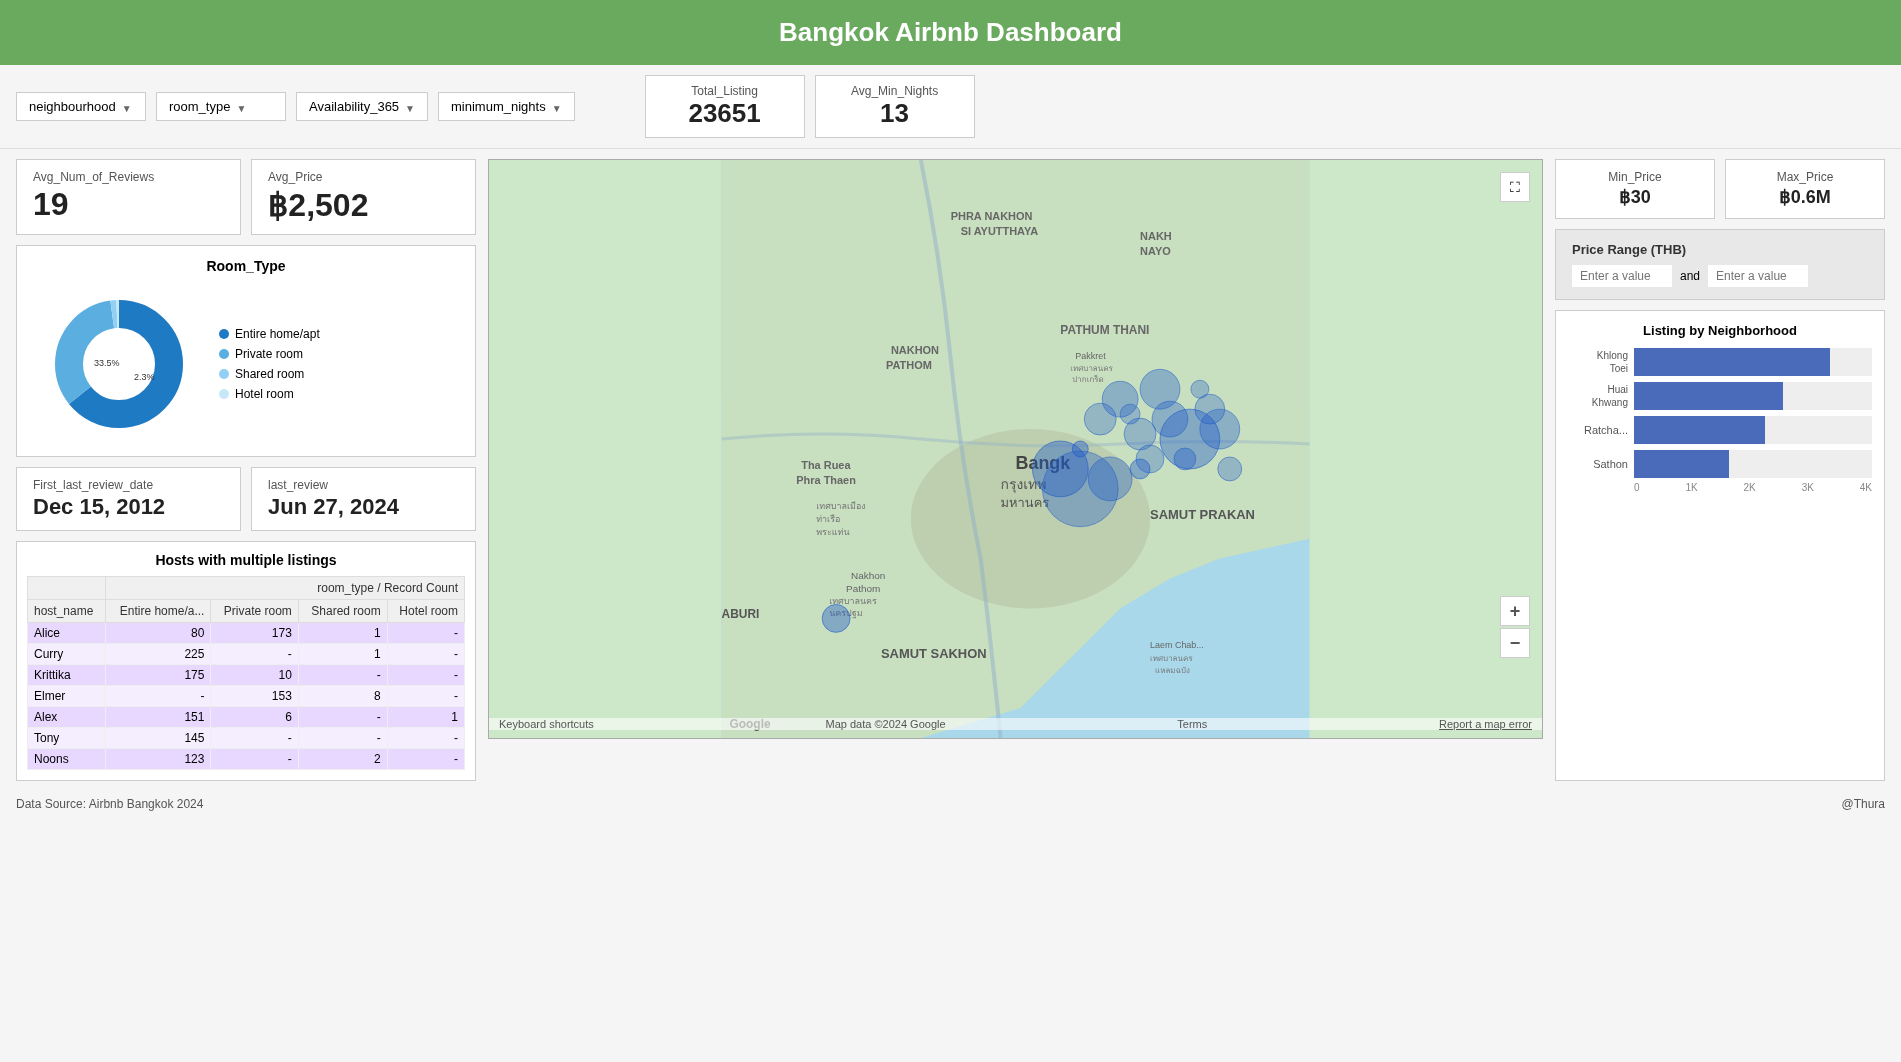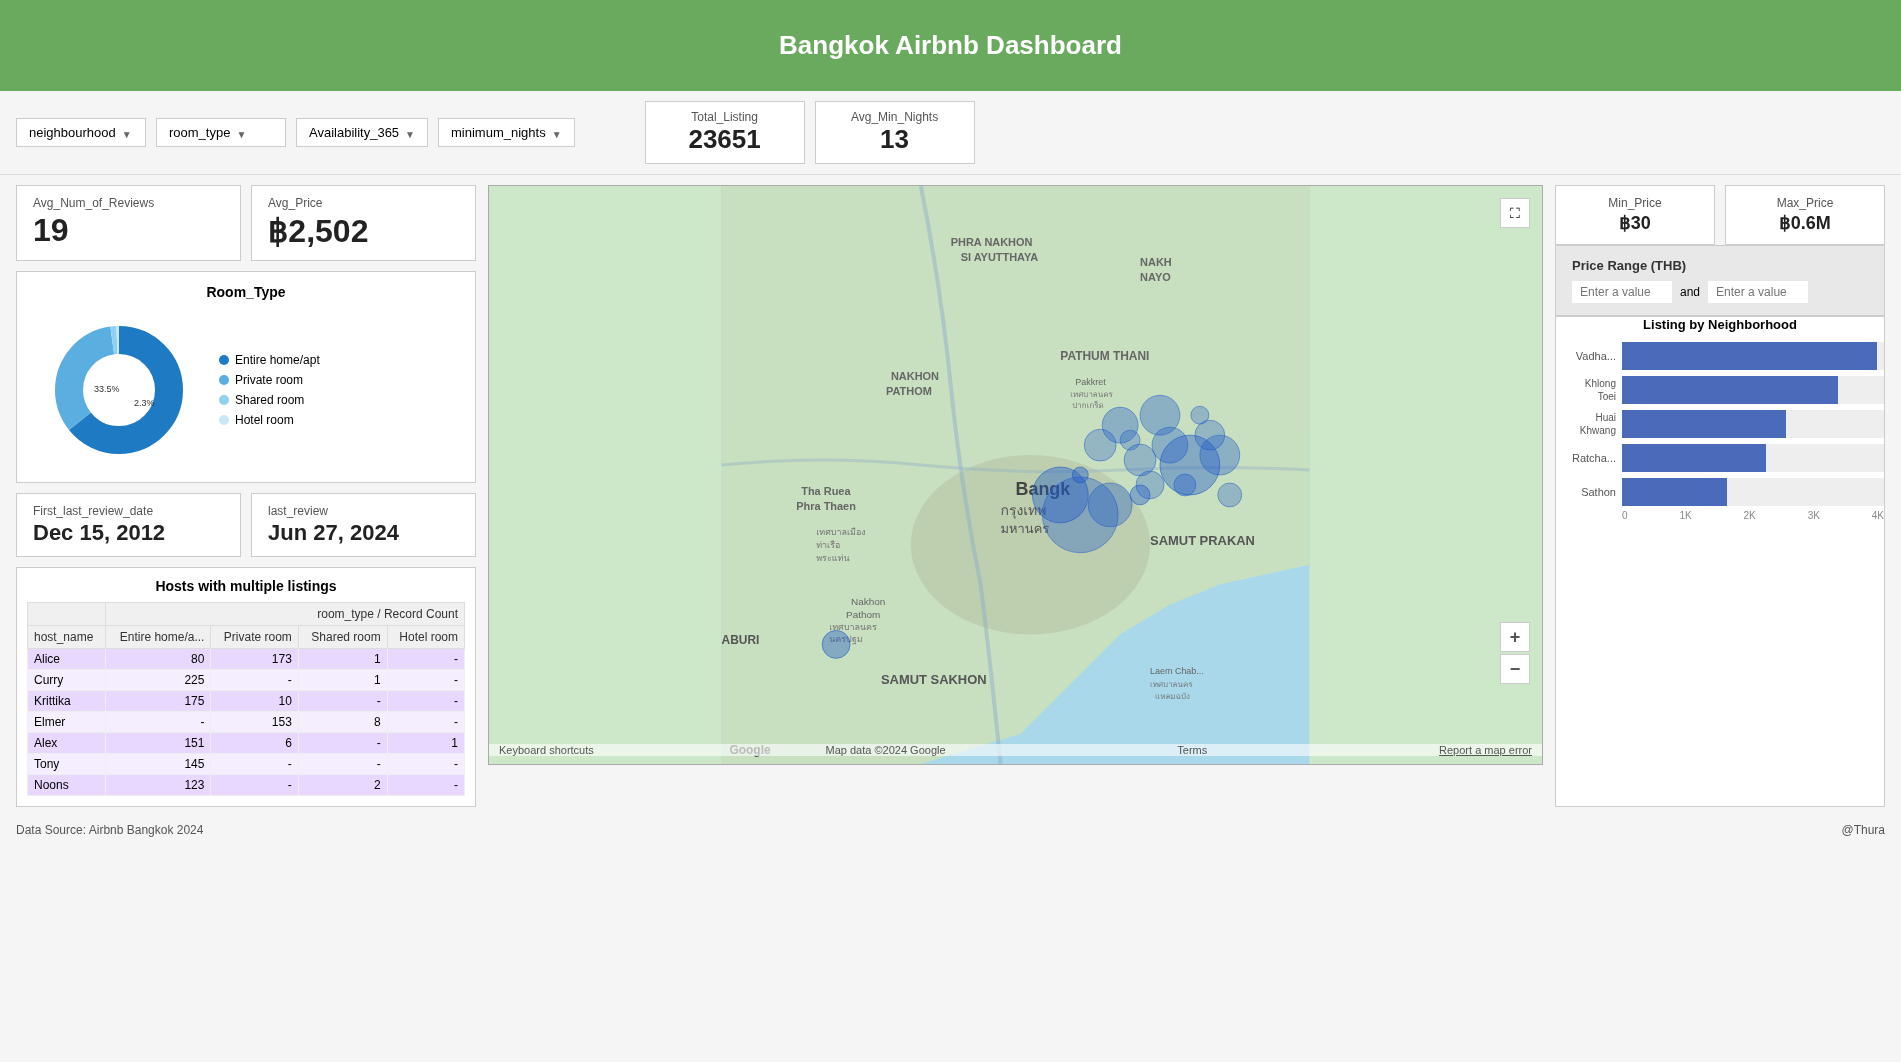--- a/index.html
+++ b/index.html
@@ -2,21 +2,21 @@
 <html><head>
   <meta charset="utf-8">
   <style>
     * { box-sizing: border-box; margin: 0; padding: 0; }
     body { font-family: Arial, sans-serif; background: #f5f5f5; width: 1901px; min-height: 1062px; overflow-x: hidden; }
 
     .header {
       background: #6aaa5e;
       color: white;
       text-align: center;
-      padding: 30px;
+      padding: 17px;
       font-size: 26px;
       font-weight: bold;
     }
 
     .toolbar {
       display: flex;
       align-items: center;
       padding: 10px 16px;
       background: #f5f5f5;
       gap: 10px;
@@ -245,20 +245,21 @@
       font-size: 11px;
       color: #555;
       background: rgba(255,255,255,0.6);
     }
 
     .right-panel {
       width: 330px;
       flex-shrink: 0;
       display: flex;
       flex-direction: column;
+      gap: 10px;
     }
 
     .price-row {
       display: flex;
       gap: 10px;
     }
 
     .price-card {
       border: 1px solid #ccc;
       background: white;
@@ -295,21 +296,21 @@
       background: white;
       padding: 4px 8px;
       font-size: 12px;
       width: 100px;
       outline: none;
     }
 
     .bar-chart-section {
       background: white;
       border: 1px solid #ccc;
-      padding: 0;
+      padding: 12px;
       flex: 1;
     }
 
     .bar-chart-title {
       font-weight: bold;
       font-size: 13px;
       text-align: center;
       margin-bottom: 10px;
     }
 
@@ -658,26 +659,20 @@
         <input class="price-input" type="text" placeholder="Enter a value" style="">
         <span>and</span>
         <input class="price-input" type="text" placeholder="Enter a value" style="">
       </div>
     </div>
 
     <div class="bar-chart-section">
       <div class="bar-chart-title">Listing by Neighborhood</div>
       <div class="bar-chart-area" id="bar-chart-rows">
           <div class="bar-row">
-      <div class="bar-label" title="Vadha...">Vadha...</div>
-      <div class="bar-track">
-        <div class="bar-fill" style="width:97.5%;"></div>
-      </div>
-    </div>
-          <div class="bar-row">
       <div class="bar-label" title="Khlong
 Toei"><span style="font-size:10px;line-height:1.2;">Khlong<br>Toei</span></div>
       <div class="bar-track">
         <div class="bar-fill" style="width:82.5%;"></div>
       </div>
     </div>
           <div class="bar-row">
       <div class="bar-label" title="Huai
 Khwang"><span style="font-size:10px;line-height:1.2;">Huai<br>Khwang</span></div>
       <div class="bar-track">

